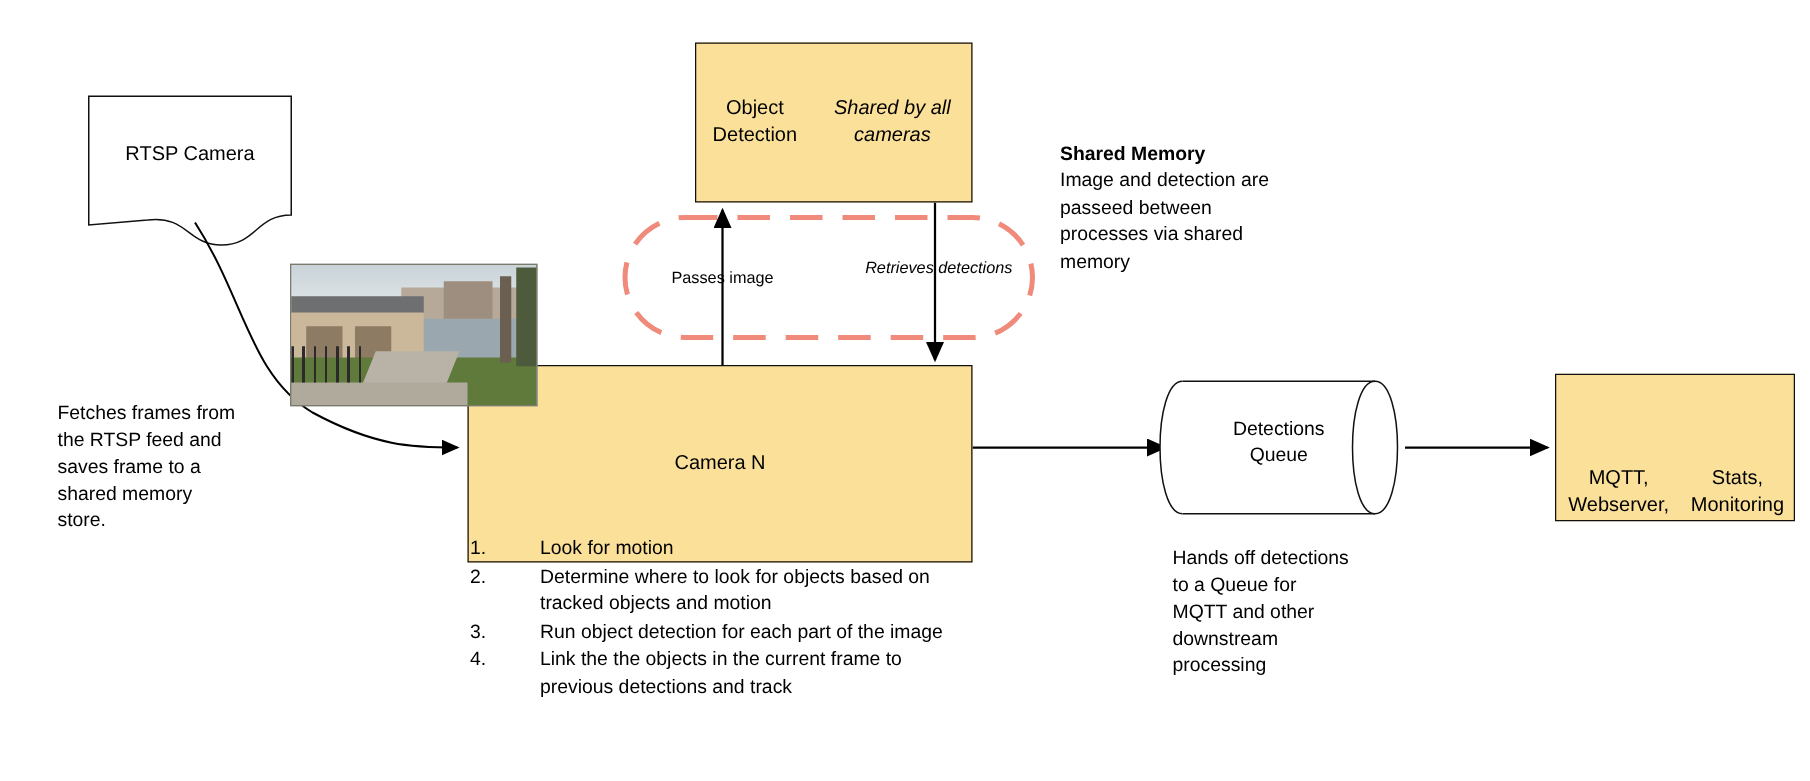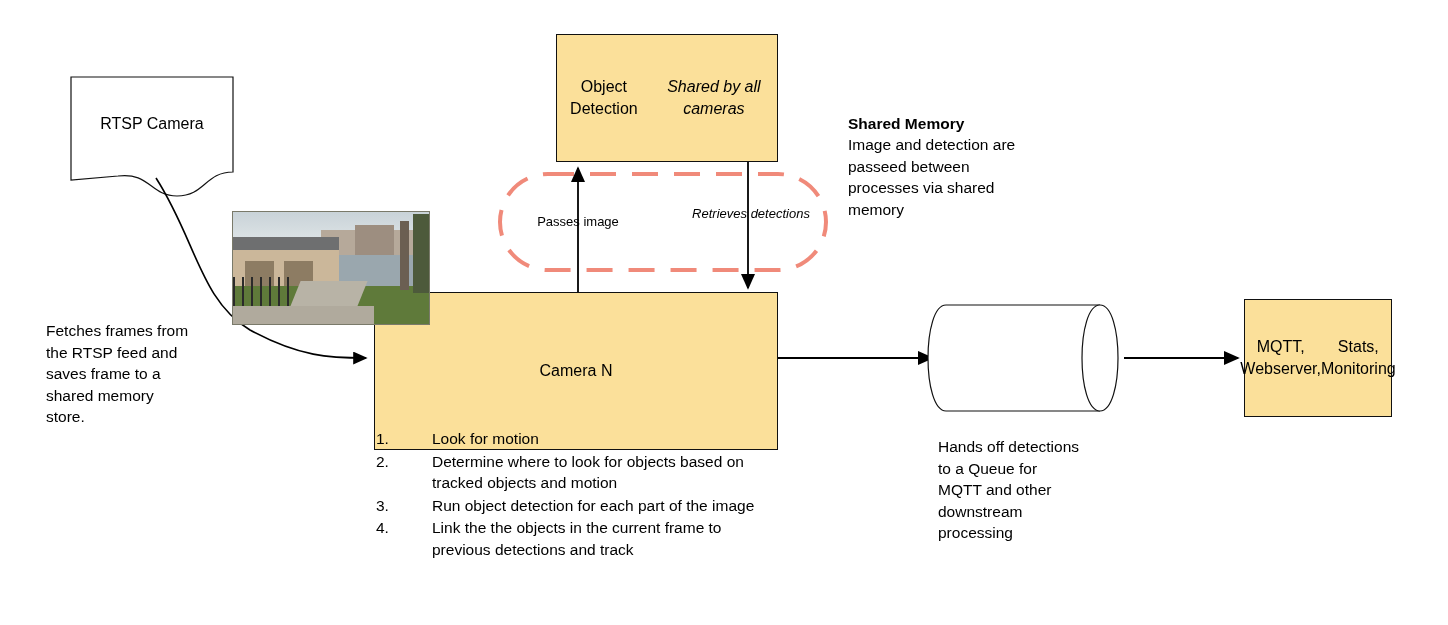--- a/index.html
+++ b/index.html
@@ -200,25 +200,29 @@
 
   <div class="node box" style="left:556px; top:34px; width:222px; height:128px;">
     <div class="line1">Object Detection</div>
     <div class="line2">Shared by all cameras</div>
   </div>
 
   <div class="node box" style="left:374px; top:292px; width:404px; height:158px;">
     <div class="line1">Camera N</div>
   </div>
 
-  <div class="node box" style="left:1244px; top:299px; width:148px; height:118px;">
+  <div class="node box" style="left:1244px; top:299px; width:192px; height:118px;align-items:flex-end;">
     <div class="line1">MQTT, Webserver,</div>
     <div class="line1">Stats, Monitoring</div>
   </div>
 
+  <div class="node" style="left:946px; top:333px; width:154px; height:52px;">
+    <div class="cyl-label" style="top:0;">Detections</div>
+    <div class="cyl-label" style="top:21px;">Queue</div>
+  </div>
 
   <div class="photo" style="left:232px; top:211px; width:196px; height:112px;">
     <div class="ph-sky"></div>
     <div class="ph-far"></div>
     <div class="ph-far2"></div>
     <div class="ph-roof"></div>
     <div class="ph-wall"></div>
     <div class="ph-door"></div>
     <div class="ph-door2"></div>
     <div class="ph-grass"></div>

